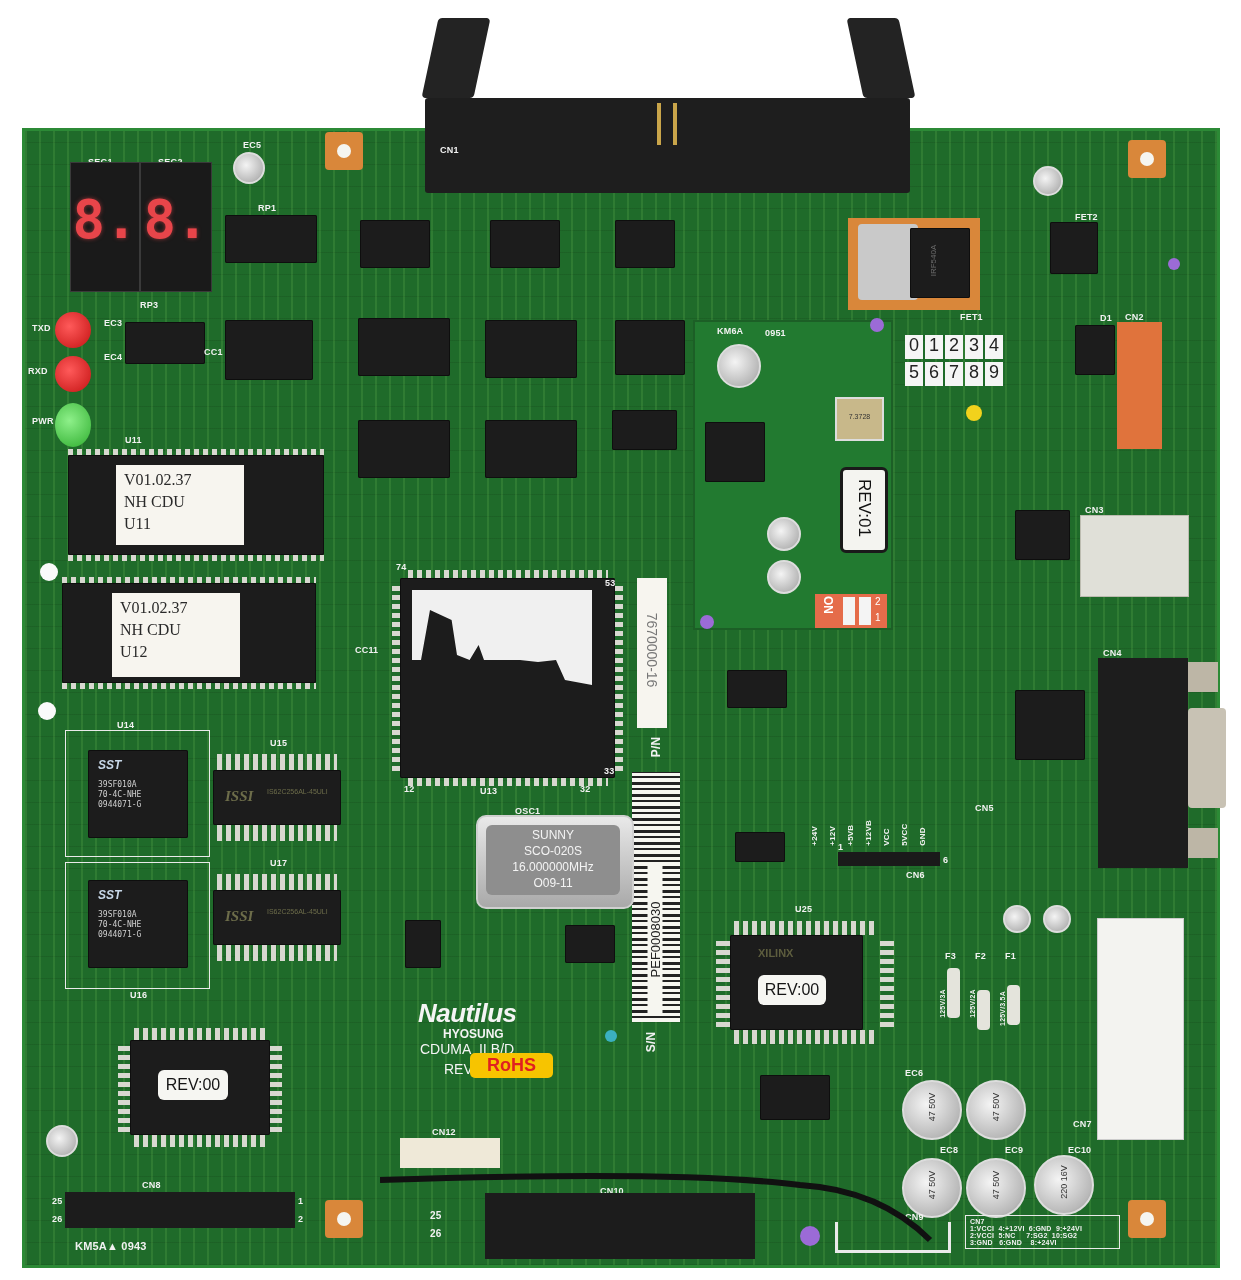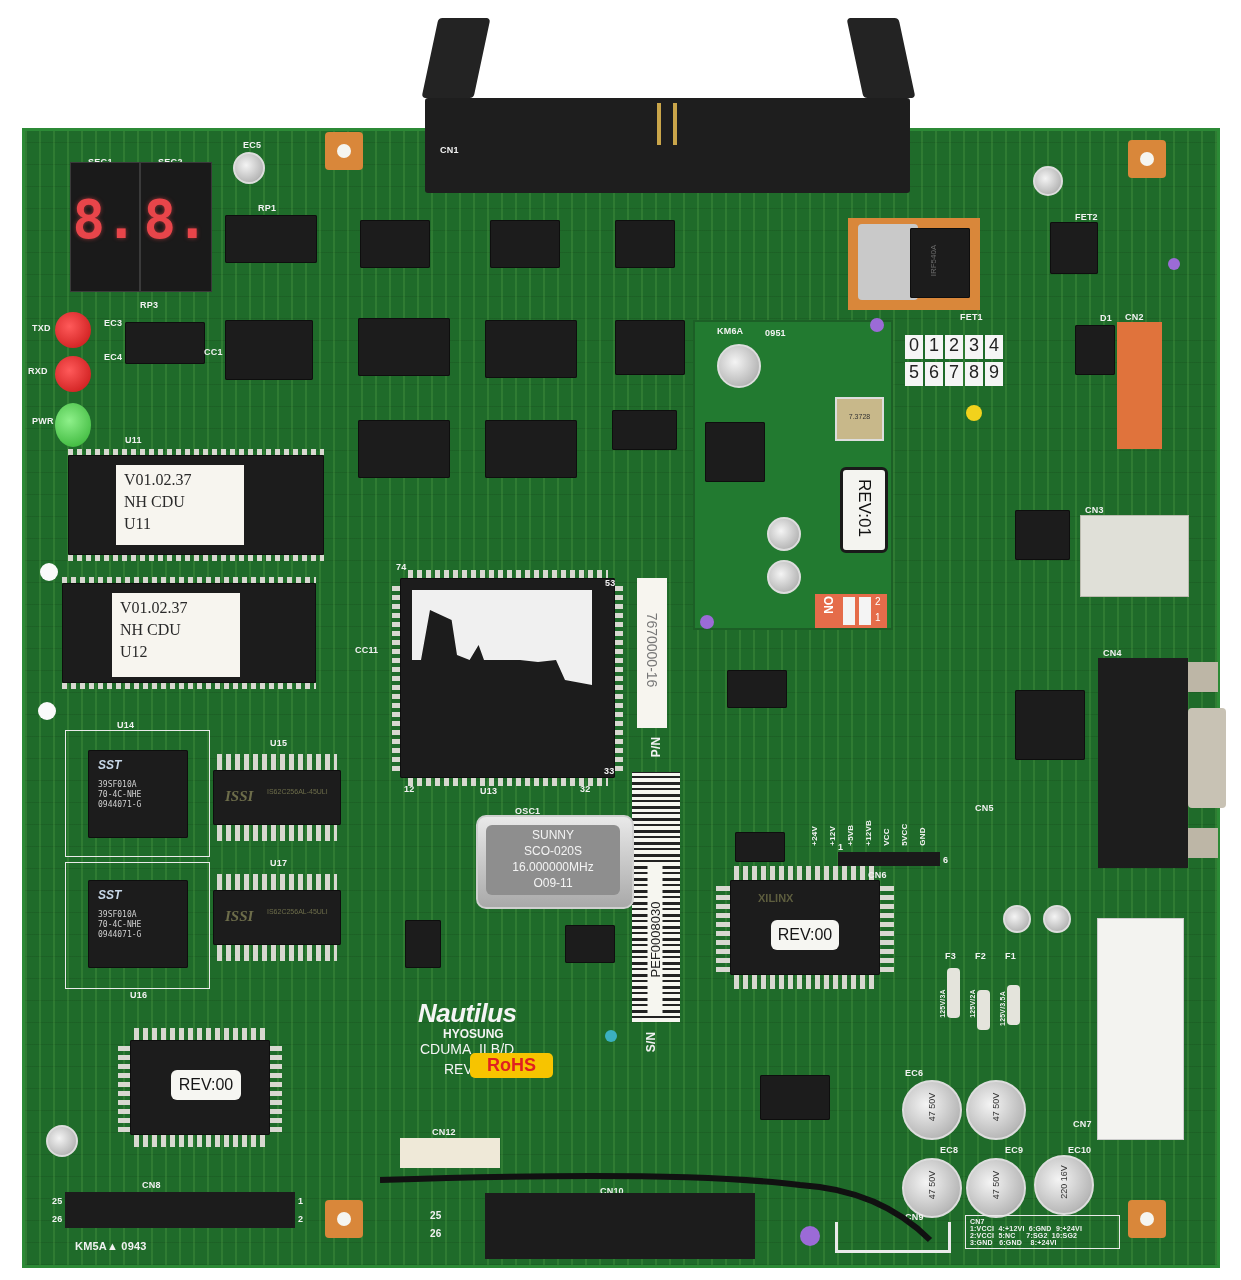--- a/index.html
+++ b/index.html
@@ -14,21 +14,21 @@
   .chip{background:#1c1c1c;border-radius:2px;box-shadow:0 0 0 1px #0e0e0e inset;}
   .pins-h{background:repeating-linear-gradient(90deg,#d8d8d0 0 5px,transparent 5px 9px);}
   .pins-v{background:repeating-linear-gradient(0deg,#d8d8d0 0 5px,transparent 5px 9px);}
   .label-white{background:#f7f5ef;color:#2a2a2a;font-family:"Liberation Serif",serif;}
   .led{border-radius:50%;}
   .seg{background:#1a1a1a;border:1px solid #3a3a3a;}
   .segdigit{color:#e8454a;font-family:"DejaVu Sans Mono",monospace;font-size:54px;font-weight:bold;line-height:1;text-align:center;text-shadow:0 0 4px rgba(232,69,74,0.6);}
   .cap{border-radius:50%;background:radial-gradient(circle at 40% 40%,#f4f4f4,#b9b9b9 70%,#8b8b8b);border:2px solid #ddd;}
   .mount{background:#d9873a;border-radius:4px;}
   .mount::after{content:"";position:absolute;left:50%;top:50%;width:14px;height:14px;margin:-7px 0 0 -7px;border-radius:50%;background:#f5f5f0;}
-  .rev-label{background:#f6f6f2;color:#151515;border-radius:6px;font-family:"Liberation Sans",sans-serif;text-align:center;margin-left:13px;}
+  .rev-label{background:#f6f6f2;color:#151515;border-radius:6px;font-family:"Liberation Sans",sans-serif;text-align:center;}
 </style>
 </head>
 <body>
 
 <div id="pcb"></div>
 
 <div class="abs mount" style="left:325px;top:132px;width:38px;height:38px;"></div>
 <div class="abs mount" style="left:1128px;top:140px;width:38px;height:38px;"></div>
 <div class="abs mount" style="left:325px;top:1200px;width:38px;height:38px;"></div>
 <div class="abs mount" style="left:1128px;top:1200px;width:38px;height:38px;"></div>
@@ -171,21 +171,21 @@
 
 <div class="abs chip" style="left:130px;top:1040px;width:140px;height:95px;">
   <div class="abs pins-h" style="left:4px;top:-12px;width:132px;height:12px;"></div>
   <div class="abs pins-h" style="left:4px;top:95px;width:132px;height:12px;"></div>
   <div class="abs pins-v" style="left:-12px;top:4px;width:12px;height:88px;"></div>
   <div class="abs pins-v" style="left:140px;top:4px;width:12px;height:88px;"></div>
   <div class="abs rev-label" style="left:28px;top:30px;width:70px;height:30px;font-size:16px;line-height:30px;">REV:00</div>
 </div>
 
 <div class="abs silk" style="left:795px;top:904px;">U25</div>
-<div class="abs chip" style="left:730px;top:880px;width:150px;height:95px;">
+<div class="abs chip" style="left:730px;top:935px;width:133px;height:95px;">
   <div class="abs pins-h" style="left:4px;top:-14px;width:142px;height:14px;"></div>
   <div class="abs pins-h" style="left:4px;top:95px;width:142px;height:14px;"></div>
   <div class="abs pins-v" style="left:-14px;top:4px;width:14px;height:88px;"></div>
   <div class="abs pins-v" style="left:150px;top:4px;width:14px;height:88px;"></div>
   <div class="abs" style="left:28px;top:12px;color:#5d5d3e;font-weight:bold;font-size:11px;">XILINX</div>
   <div class="abs rev-label" style="left:28px;top:40px;width:68px;height:30px;font-size:16px;line-height:30px;">REV:00</div>
 </div>
 
 <div class="abs" style="left:693px;top:320px;width:200px;height:310px;background:#227a30;border:2px solid #1c5f26;box-sizing:border-box;">
   <div class="abs silk" style="left:22px;top:4px;">KM6A</div>
@@ -258,21 +258,21 @@
   <span class="silk" style="writing-mode:vertical-rl;transform:rotate(180deg);font-size:8px;">+5VB</span>
   <span class="silk" style="writing-mode:vertical-rl;transform:rotate(180deg);font-size:8px;">+12VB</span>
   <span class="silk" style="writing-mode:vertical-rl;transform:rotate(180deg);font-size:8px;">VCC</span>
   <span class="silk" style="writing-mode:vertical-rl;transform:rotate(180deg);font-size:8px;">5VCC</span>
   <span class="silk" style="writing-mode:vertical-rl;transform:rotate(180deg);font-size:8px;">GND</span>
 </div>
 <div class="abs silk" style="left:975px;top:803px;">CN5</div>
 <div class="abs" style="left:838px;top:852px;width:102px;height:14px;background:#1a1a1a;"></div>
 <div class="abs silk" style="left:838px;top:842px;">1</div>
 <div class="abs silk" style="left:943px;top:855px;">6</div>
-<div class="abs silk" style="left:868px;top:870px;">CN6</div>
+<div class="abs silk" style="left:868px;top:870px;padding-left:38px;">CN6</div>
 
 <div class="abs silk" style="left:945px;top:951px;">F3</div>
 <div class="abs" style="left:947px;top:968px;width:13px;height:50px;background:#e4e4dc;border-radius:4px;"></div>
 <div class="abs silk" style="left:928px;top:1000px;transform:rotate(-90deg);font-size:7px;">125V/3A</div>
 <div class="abs silk" style="left:975px;top:951px;">F2</div>
 <div class="abs" style="left:977px;top:990px;width:13px;height:40px;background:#e4e4dc;border-radius:4px;"></div>
 <div class="abs silk" style="left:958px;top:1000px;transform:rotate(-90deg);font-size:7px;">125V/2A</div>
 <div class="abs silk" style="left:1005px;top:951px;">F1</div>
 <div class="abs" style="left:1007px;top:985px;width:13px;height:40px;background:#e4e4dc;border-radius:4px;"></div>
 <div class="abs silk" style="left:985px;top:1005px;transform:rotate(-90deg);font-size:7px;">125V/3.5A</div>

